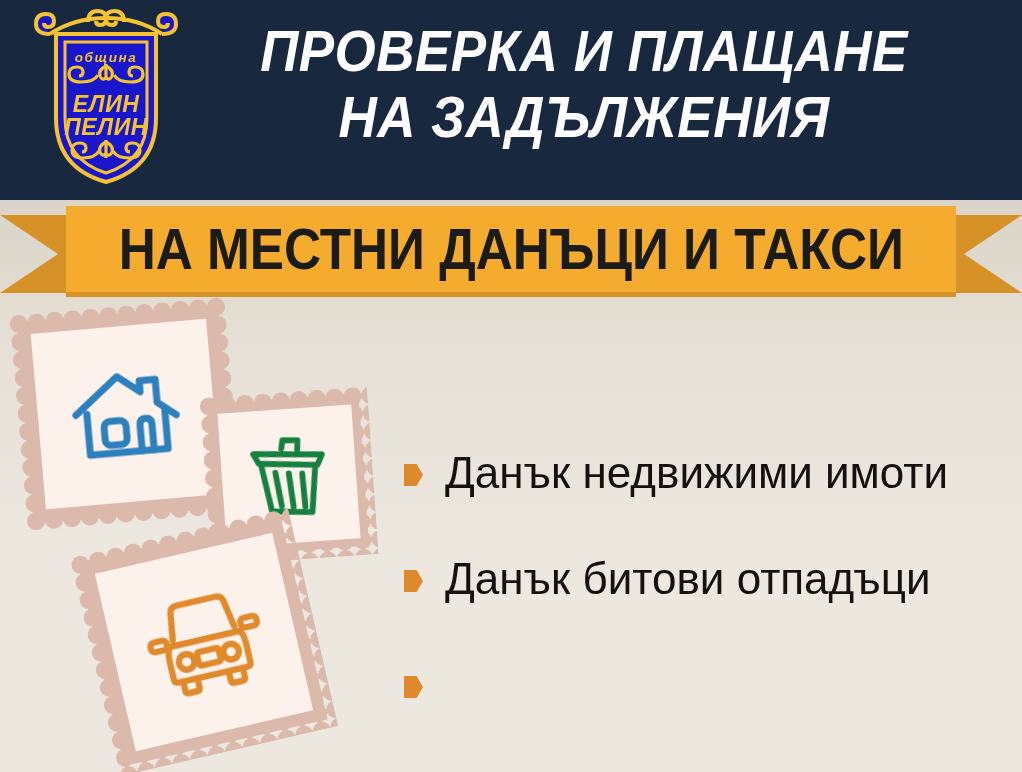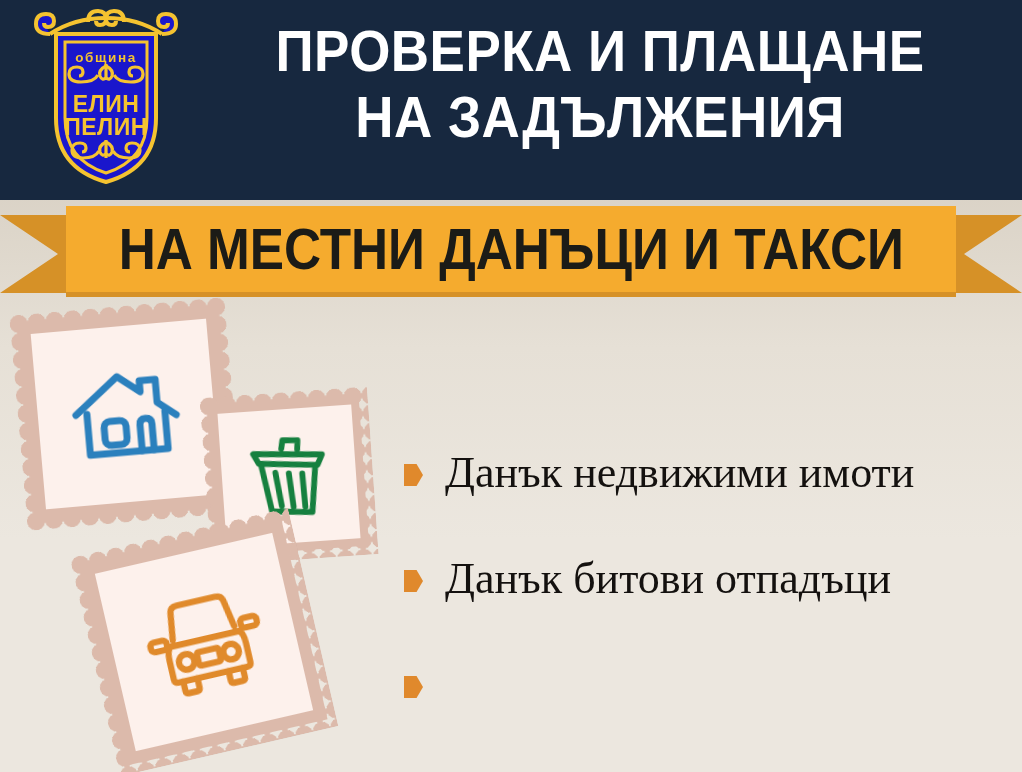--- a/index.html
+++ b/index.html
@@ -23,35 +23,36 @@
 
   
   .header {
     position: absolute;
     left: 0;
     top: 0;
     width: 1022px;
     height: 200px;
     background: #17283f;
     z-index: 5;
+    font-style: italic;
   }
 
   
   .logo-wrap {
     position: absolute;
     left: 26px;
     top: 8px;
     width: 160px;
     height: 180px;
   }
   .logo-wrap svg { display: block; }
 
   .title-block {
     position: absolute;
-    left: 190px;
+    left: 174px;
     top: 18px;
     width: 820px;
     text-align: center;
   }
   .title-line {
     color: #ffffff;
     font-family: "Liberation Sans Narrow", "Liberation Sans", sans-serif;
     font-weight: bold;
     font-size: 57px;
     line-height: 66px;
@@ -158,21 +159,21 @@
   .bullet {
     width: 19px;
     height: 22px;
     background: #e0892c;
     clip-path: polygon(0 0, 66% 0, 100% 50%, 66% 100%, 0 100%);
     flex: 0 0 auto;
     margin-right: 22px;
     margin-top: 4px;
   }
   .list-label {
-    font-family: Liberation Serif, serif;
+    font-family: Liberation Sans, sans-serif;
     font-size: 44px;
     line-height: 48px;
     color: #14110f;
     white-space: nowrap;
   }
 </style>
 </head>
 <body>
 
 <div id="poster">

